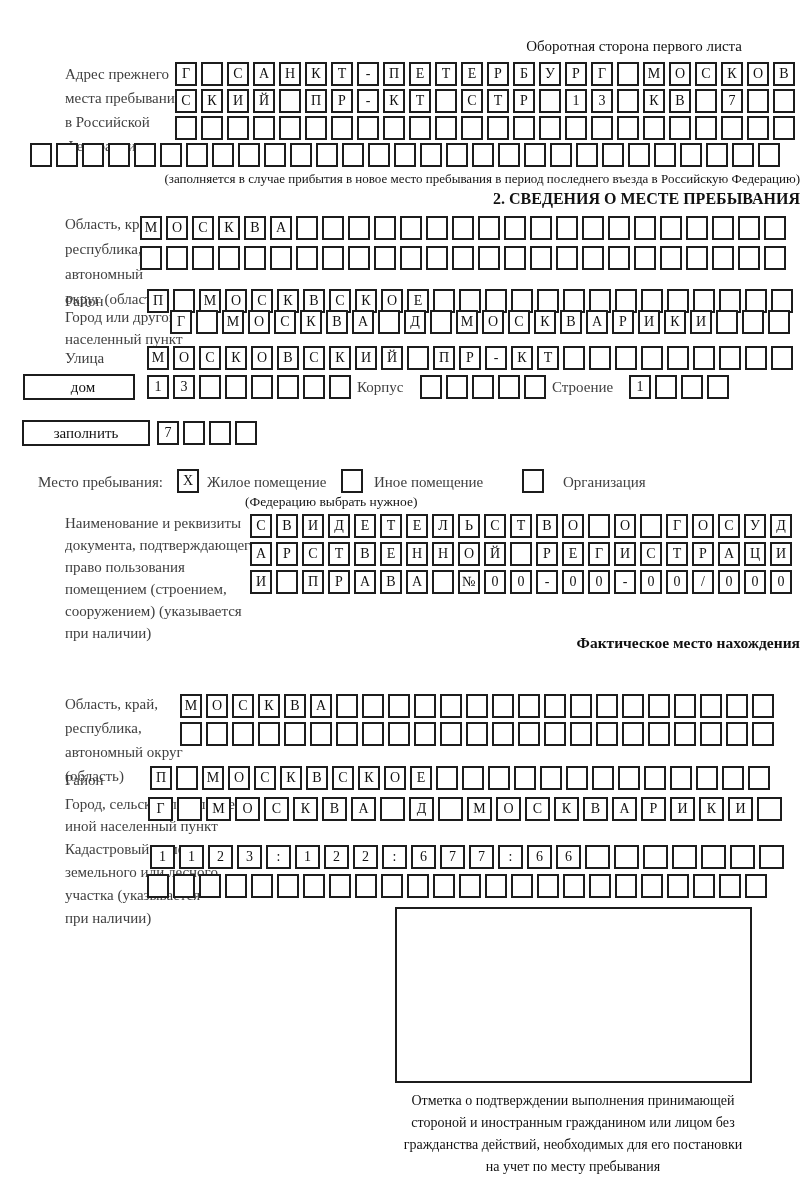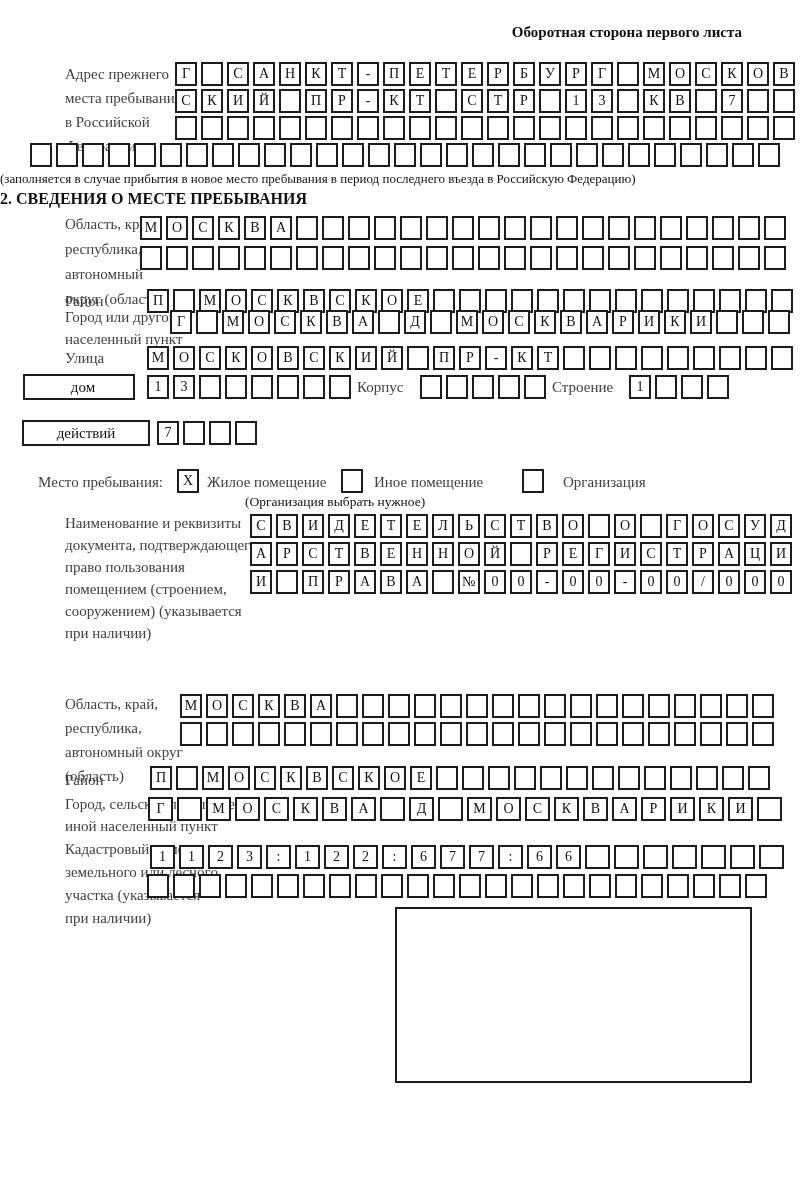--- a/index.html
+++ b/index.html
@@ -3,42 +3,42 @@
 <meta charset="utf-8">
 <style>
   html,body{margin:0;padding:0;background:#fff;}
   .page{position:relative;width:800px;height:1180px;background:#fff;color:#111;
         font-family:"Liberation Serif","DejaVu Serif",serif;overflow:hidden;}
   .abs{position:absolute;}
   .lbl{position:absolute;font-size:15px;line-height:24px;white-space:pre-line;color:#404040;}
   .lbl.lh22{line-height:22px;}
   .lbl.lh23{line-height:23px;}
   .note{position:absolute;font-size:13px;color:#111;white-space:nowrap;}
-  .center{position:absolute;left:0;width:800px;text-align:left;}
+  .center{position:absolute;left:0;width:800px;text-align:right;}
   .bold{font-weight:bold;}
   .cellrow{position:absolute;display:flex;gap:4px;}
   .cell{flex:0 0 auto;width:22px;height:24px;box-sizing:border-box;border:2px solid #1c1c1c;
         background:#fff;display:flex;align-items:center;justify-content:center;
         font-size:14px;font-family:"Liberation Serif","DejaVu Serif",serif;color:#111;}
   .wide .cell{width:25px;}
   .cell.abs{position:absolute;}
   .widebox{position:absolute;box-sizing:border-box;border:2px solid #1c1c1c;height:26px;
            display:flex;align-items:center;justify-content:center;font-size:15px;background:#fff;}
   .stampbox{position:absolute;left:395px;top:907px;width:357px;height:176px;
             box-sizing:border-box;border:2px solid #1c1c1c;background:#fff;}
   .caption{position:absolute;left:388px;top:1090px;width:370px;text-align:center;
            font-size:14px;line-height:22px;white-space:pre-line;}
   .prenote{white-space:pre-line;font-size:13.5px;line-height:18px;}
 </style>
 </head>
 <body>
 
 <div class="page">
 
-  <div class="abs" style="right:58px;top:24px;font-size:15px;font-weight:bold;">Оборотная сторона первого листа</div>
+  <div class="abs" style="right:58px;top:38px;font-size:15px;">Оборотная сторона первого листа</div>
 
   <div class="lbl" style="left:65px;top:62px;">Адрес прежнего
 места пребывания
 в Российской
 Федерации</div>
   <div class="cellrow" style="left:175px;top:62px;">
       <span class="cell">Г</span>
       <span class="cell"></span>
       <span class="cell">С</span>
       <span class="cell">А</span>
@@ -316,36 +316,36 @@
       <span class="cell"></span>
     </div>
   <div class="lbl" style="left:552px;top:376px;line-height:22px;">Строение</div>
   <div class="cellrow" style="left:629px;top:375px;">
       <span class="cell">1</span>
       <span class="cell"></span>
       <span class="cell"></span>
       <span class="cell"></span>
     </div>
 
-  <div class="widebox" style="left:22px;top:420px;width:128px;">действий</div>
+  <div class="widebox" style="left:22px;top:420px;width:128px;">заполнить</div>
   <div class="cellrow" style="left:157px;top:421px;">
       <span class="cell">7</span>
       <span class="cell"></span>
       <span class="cell"></span>
       <span class="cell"></span>
     </div>
 
   <div class="lbl" style="left:38px;top:470px;">Место пребывания:</div>
   <div class="cell abs" style="left:177px;top:469px;">X</div>
   <div class="lbl" style="left:207px;top:470px;">Жилое помещение</div>
   <div class="cell abs" style="left:341px;top:469px;"></div>
   <div class="lbl" style="left:374px;top:470px;">Иное помещение</div>
   <div class="cell abs" style="left:522px;top:469px;"></div>
   <div class="lbl" style="left:563px;top:470px;">Организация</div>
-  <div class="note" style="left:245px;top:494px;font-size:13.5px;">(Организация выбрать нужное)</div>
+  <div class="note" style="left:245px;top:494px;font-size:13.5px;">(Федерацию выбрать нужное)</div>
 
   <div class="lbl lh22" style="left:65px;top:512px;">Наименование и реквизиты
 документа, подтверждающего
 право пользования
 помещением (строением,
 сооружением) (указывается
 при наличии)</div>
   <div class="cellrow" style="left:250px;top:514px;">
       <span class="cell">С</span>
       <span class="cell">В</span>
@@ -409,20 +409,21 @@
       <span class="cell">0</span>
       <span class="cell">-</span>
       <span class="cell">0</span>
       <span class="cell">0</span>
       <span class="cell">/</span>
       <span class="cell">0</span>
       <span class="cell">0</span>
       <span class="cell">0</span>
     </div>
 
+  <div class="center bold" style="top:634px;font-size:15.5px;">Фактическое место нахождения</div>
 
   <div class="lbl" style="left:65px;top:692px;">Область, край,
 республика,
 автономный округ
 (область)</div>
   <div class="cellrow" style="left:180px;top:694px;">
       <span class="cell">М</span>
       <span class="cell">О</span>
       <span class="cell">С</span>
       <span class="cell">К</span>
@@ -576,14 +577,18 @@
       <span class="cell"></span>
       <span class="cell"></span>
       <span class="cell"></span>
       <span class="cell"></span>
       <span class="cell"></span>
       <span class="cell"></span>
       <span class="cell"></span>
     </div>
 
   <div class="stampbox"></div>
+  <div class="caption">Отметка о подтверждении выполнения принимающей
+стороной и иностранным гражданином или лицом без
+гражданства действий, необходимых для его постановки
+на учет по месту пребывания</div>
 
 </div>
 
 </body></html>

